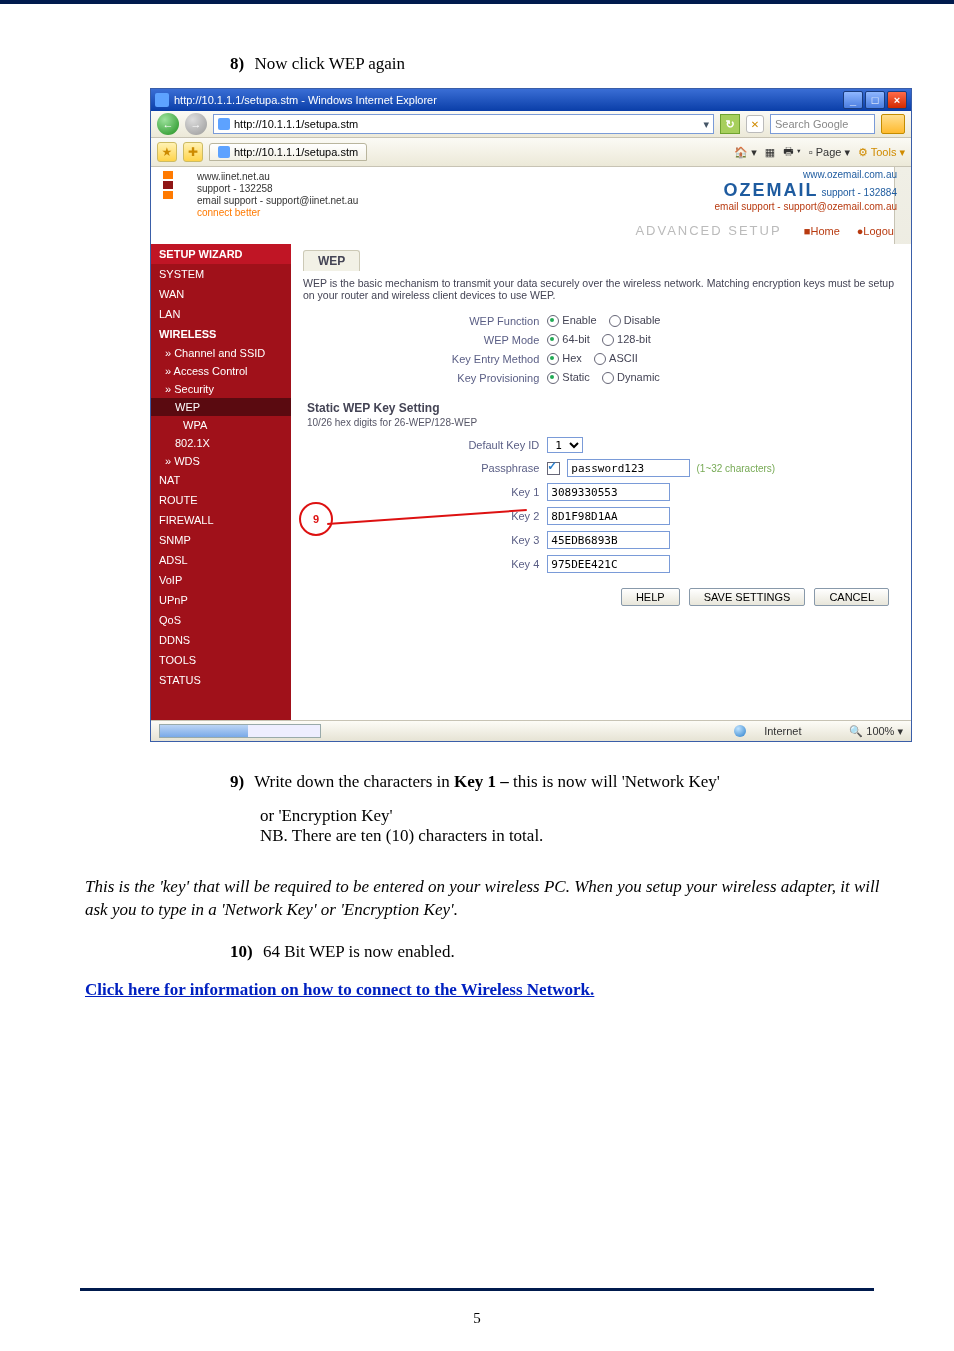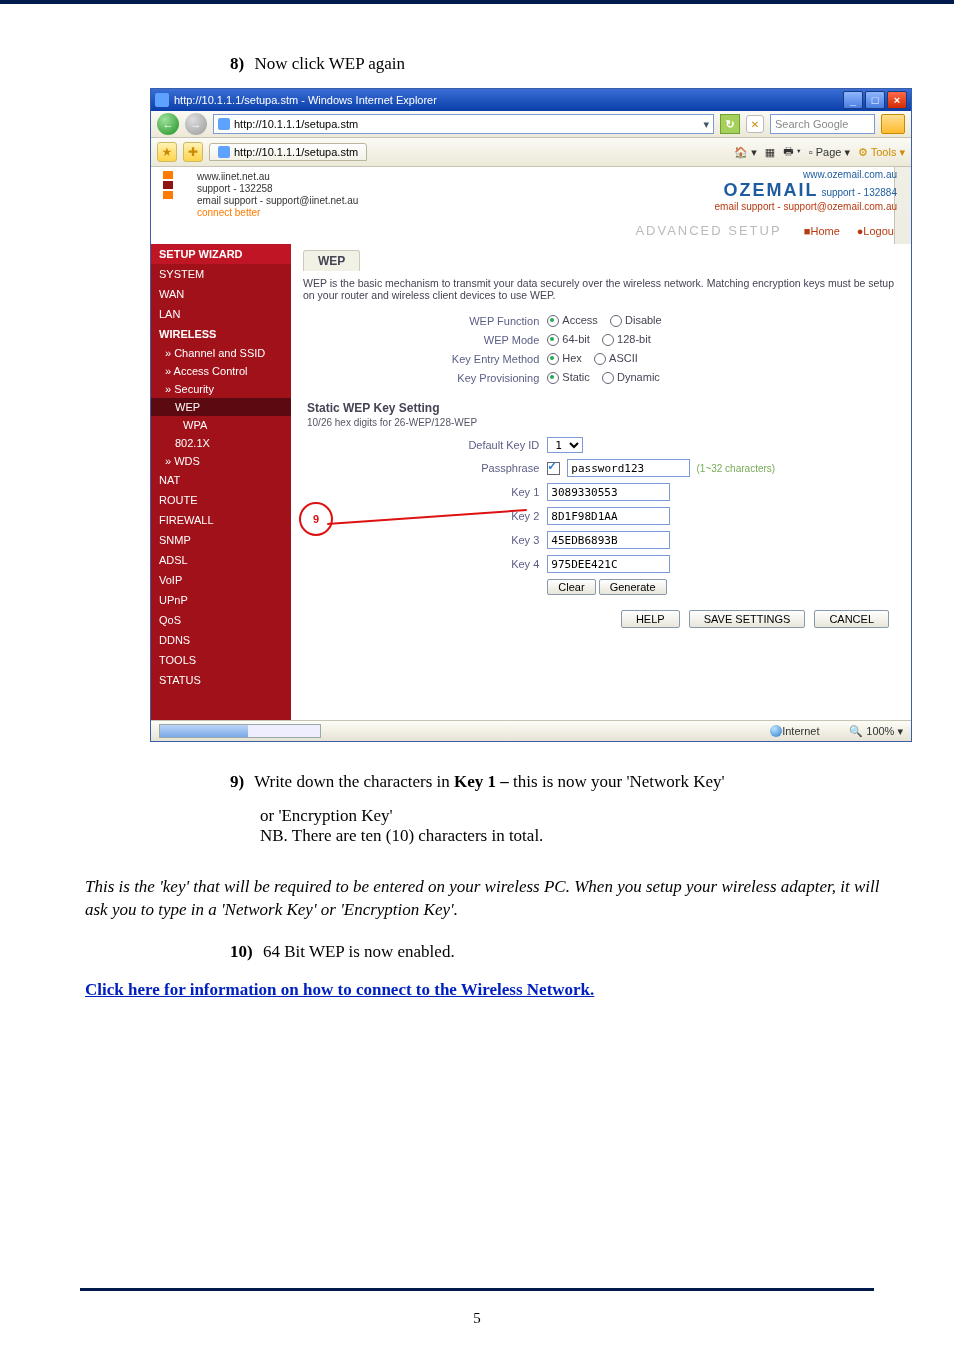--- a/index.html
+++ b/index.html
@@ -204,21 +204,21 @@
   .action-row{text-align:right;padding:12px 10px 6px 0;}
   .action-row .btn{margin-left:6px;padding:2px 14px;}
 
   .ie-status{
     height:20px;background:linear-gradient(#fdfcf7,#e6e3d4);
     border-top:1px solid #c7c3b4;display:flex;align-items:center;
     font-size:11px;color:#333;padding:0 8px;
   }
   .ie-status .prog{width:160px;height:12px;border:1px solid #9aa;background:#eef;position:relative;margin-right:auto;}
   .ie-status .prog .fill{position:absolute;left:0;top:0;height:100%;width:55%;background:linear-gradient(#bcd5f5,#7aa9e8);}
-  .ie-status .net{margin-left:auto;display:flex;align-items:center;gap:0;}
+  .ie-status .net{margin-left:auto;display:flex;align-items:center;gap:18px;}
   .ie-status .globe{width:12px;height:12px;border-radius:50%;background:radial-gradient(circle at 35% 30%,#bfe3ff,#2a7ecb);}
   .seldot{display:inline-block;width:10px;height:10px;border:1px solid #667;border-radius:50%;position:relative;margin-right:3px;vertical-align:middle;}
   .seldot.on::after{content:"";position:absolute;left:2px;top:2px;width:4px;height:4px;border-radius:50%;background:#2a5;}
   .cb{display:inline-block;width:11px;height:11px;border:1px solid #667;background:#fff;position:relative;margin-right:4px;vertical-align:middle;}
   .cb.on::after{content:"✓";position:absolute;left:-1px;top:-4px;color:#2a7ecb;font-size:12px;font-weight:700;}
   .hint{color:#7a5;font-size:10px;}
 
   .vscroll{
     position:absolute;right:0;top:0;bottom:0;width:16px;
     background:linear-gradient(#f0efe6,#e0ddcc);
@@ -343,21 +343,21 @@
 
           <div class="main">
             <span class="panel-tab">WEP</span>
             <div class="desc">WEP is the basic mechanism to transmit your data securely over the wireless network. Matching encryption keys must be setup on your router and wireless client devices to use WEP.</div>
 
             <table class="form">
               <tbody>
                   <tr>
                 <td class="label">WEP Function</td>
                 <td>
-                  <span class="seldot on"></span><span>Access</span>
+                  <span class="seldot on"></span><span>Enable</span>
                   &nbsp;&nbsp;
                   <span class="seldot"></span><span>Disable</span>
                 </td>
               </tr>
               <tr>
                 <td class="label">WEP Mode</td>
                 <td>
                   <span class="seldot on"></span><span>64-bit</span>
                   &nbsp;&nbsp;
                   <span class="seldot"></span><span>128-bit</span>
@@ -414,27 +414,20 @@
                   <td><input class="tx" value="8D1F98D1AA" style=""></td>
                 </tr>
                 <tr>
                   <td class="label">Key 3</td>
                   <td><input class="tx" value="45EDB6893B" style=""></td>
                 </tr>
                 <tr>
                   <td class="label">Key 4</td>
                   <td><input class="tx" value="975DEE421C" style=""></td>
                 </tr>
-                <tr>
-                  <td></td>
-                  <td>
-                    <button class="btn">Clear</button>
-                    <button class="btn">Generate</button>
-                  </td>
-                </tr>
               </tbody>
                 </table>
             </div>
 
             <div class="action-row">
               <button class="btn">HELP</button>
               <button class="btn">SAVE SETTINGS</button>
               <button class="btn">CANCEL</button>
             </div>
           </div>
@@ -452,21 +445,21 @@
         </div>
       </div>
 
     </div>
   </div>
 
   <div class="step-line">
     <span class="num">9)</span>
     <span>Write down the characters in </span>
     <span class="step-bold">Key 1 – </span>
-    <span>this is now your 'Network Key'</span>
+    <span>this is now will 'Network Key'</span>
   </div>
   <div class="indent-sub">or 'Encryption Key'</div>
   <div class="indent-sub">NB. There are ten (10) characters in total.</div>
 
   <div class="body-text">This is the 'key' that will be required to be entered on your wireless PC.  When you setup your wireless adapter, it will ask you to type in a 'Network Key' or 'Encryption Key'.</div>
 
   <div class="step-line">
     <span class="num">10)</span>
     <span> 64 Bit WEP is now enabled.</span>
   </div>

